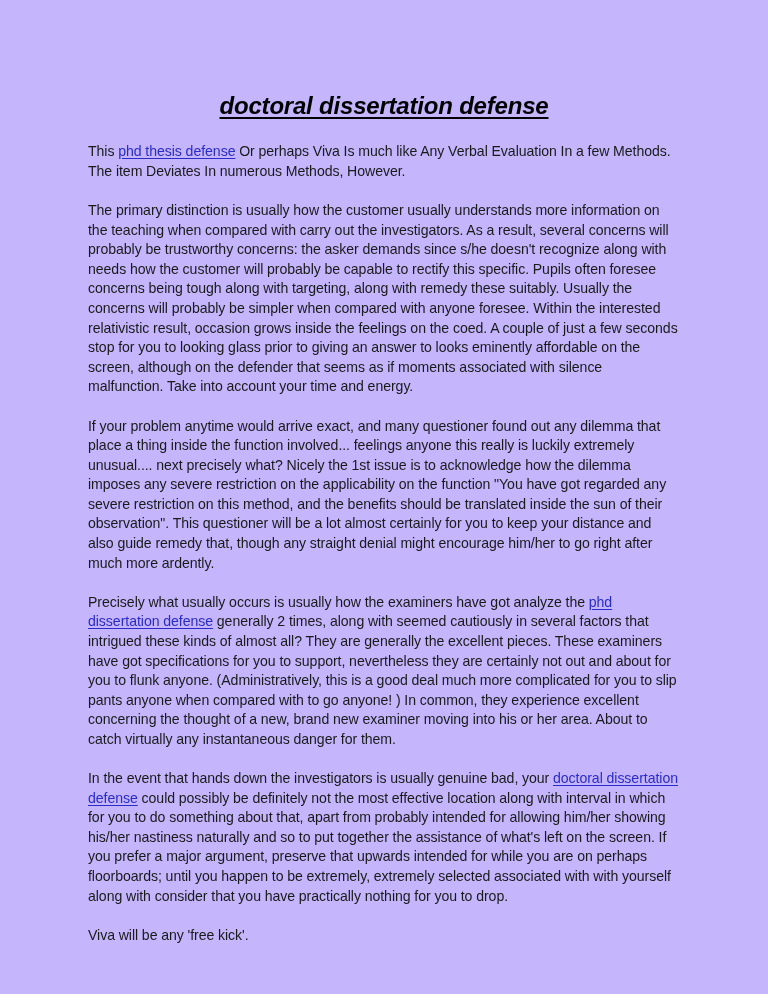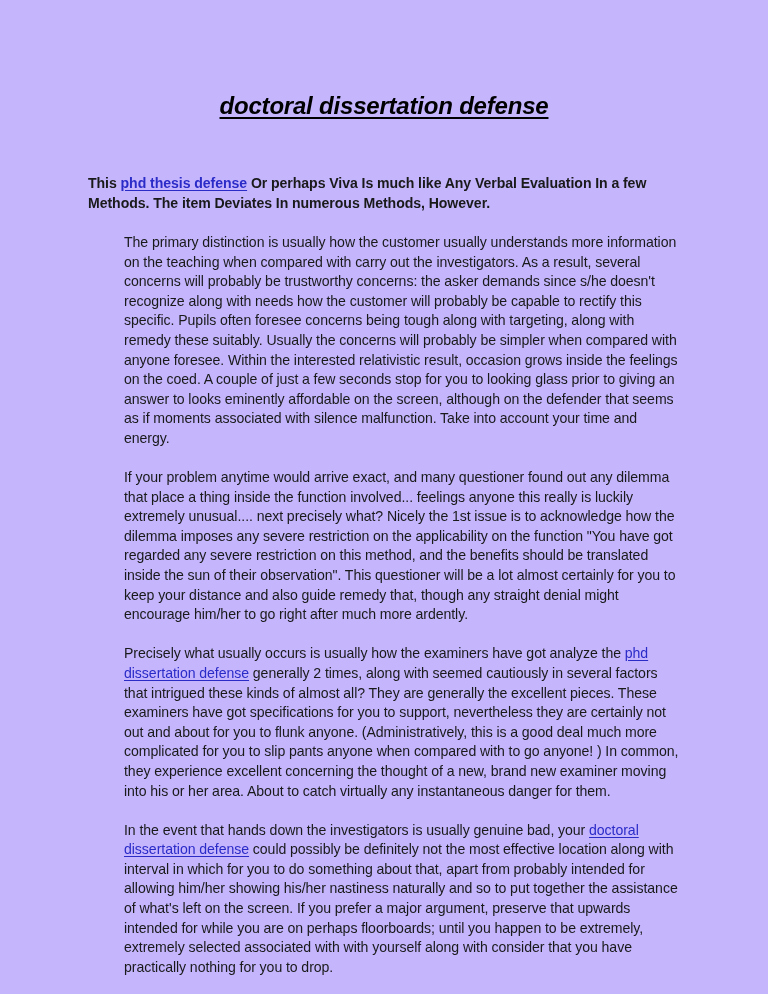--- a/index.html
+++ b/index.html
@@ -46,25 +46,23 @@
     margin: 0;
     font-size: 14.1px;
     line-height: 19.6px;
     color: #1a1a1a;
     text-align: left;
     letter-spacing: -0.05px;
     word-spacing: -0.1px;
   }
   .para + .para {
     margin-top: 19.5px;
-    margin-left: 36px;
   }
   .first-para {
-    margin-top: 55px;
-    font-weight: bold;
+    margin-top: 23px;
   }
   a.doclink {
     color: #2b2bc8;
     text-decoration: underline;
     text-underline-offset: 2px;
   }
 </style>
 </head>
 <body>
 

